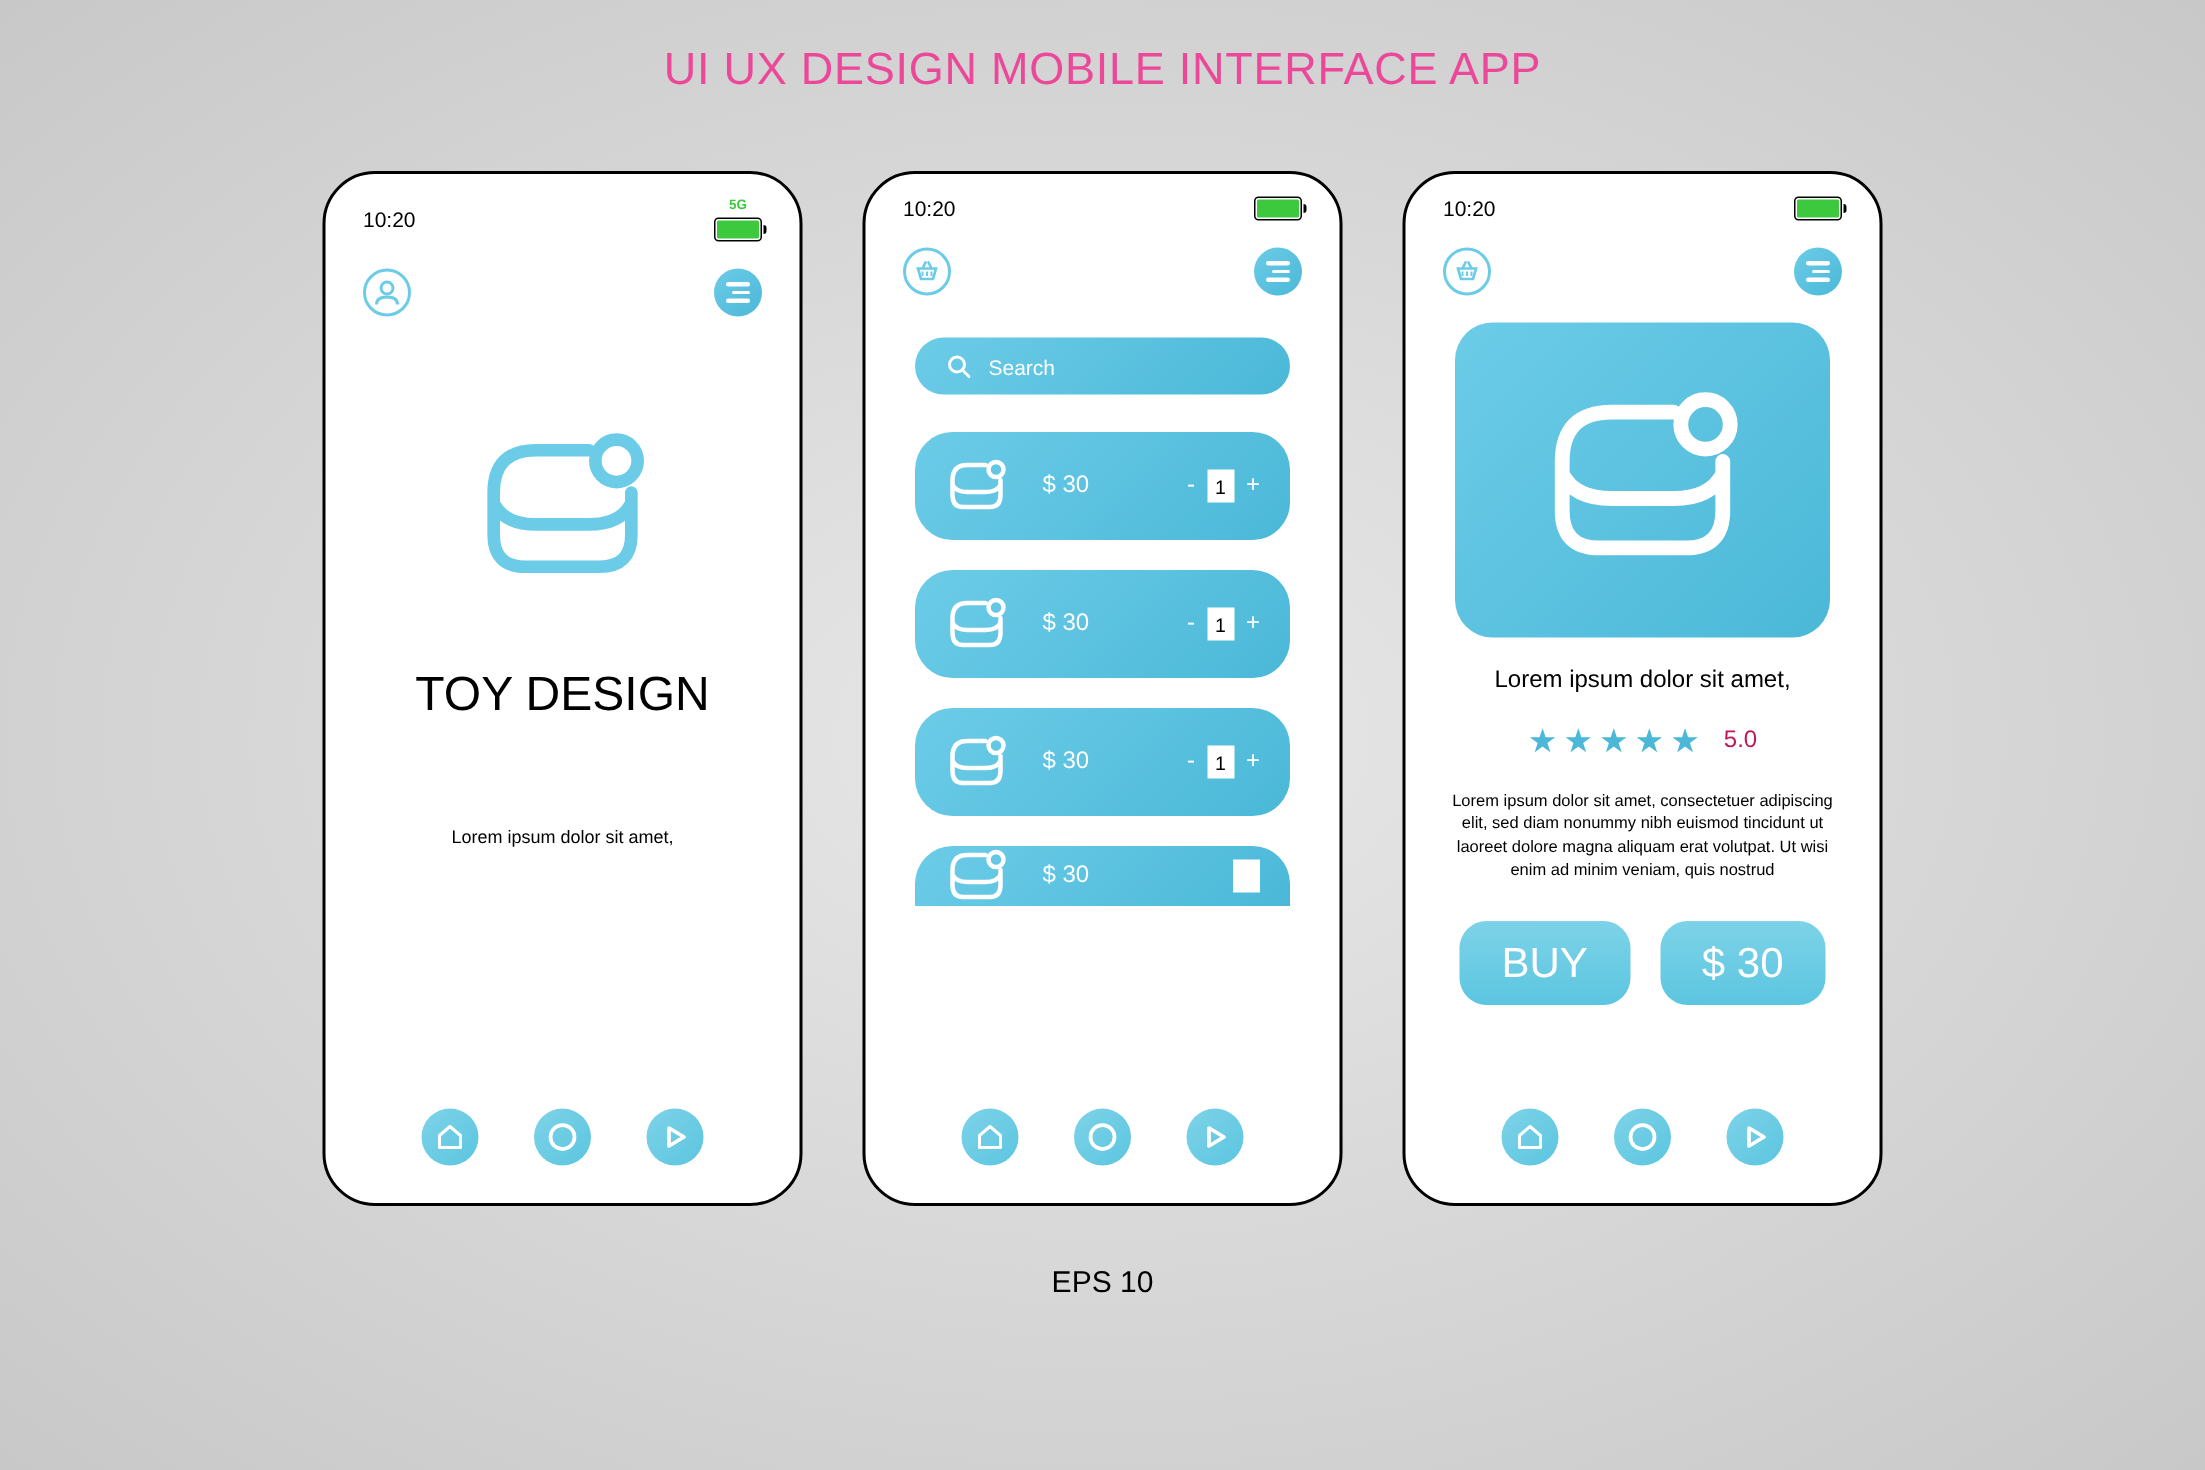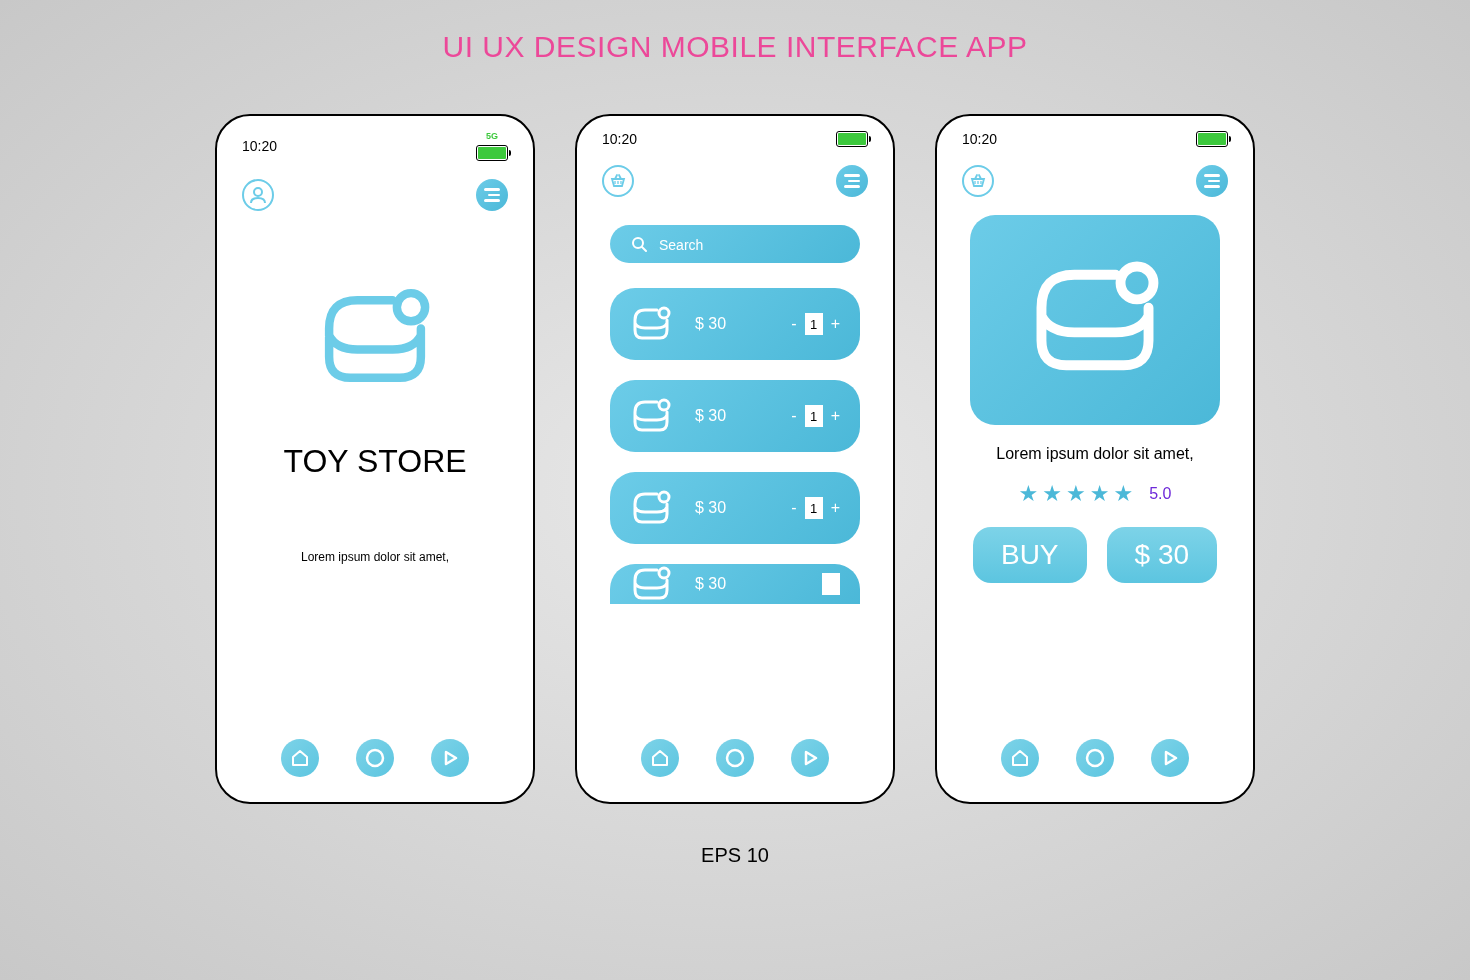--- a/index.html
+++ b/index.html
@@ -237,21 +237,21 @@
       margin-bottom: 18px;
     }
     .rating-row {
       display: flex;
       align-items: center;
       gap: 8px;
       margin-bottom: 20px;
     }
     .stars { display: flex; gap: 4px; }
     .star { color: #4BB8D8; font-size: 22px; }
-    .rating-num { font-size: 16px; color: #6d28d9; margin-left: 8px; }
+    .rating-num { font-size: 16px; color: #be185d; margin-left: 8px; }
     .description {
       font-size: 11px;
       color: #000;
       text-align: center;
       line-height: 1.4;
       padding: 0 10px;
       margin-bottom: 25px;
     }
     .action-row {
       display: flex;
@@ -337,21 +337,21 @@
             <span></span>
           </div>
       </div>
     </div>
     <div class="content">
       <div class="logo-large">
         <svg width="120" height="120" viewBox="0 0 85 85" style="color:#6CCCE8">
             <use href="#toy-logo"></use>
           </svg>
       </div>
-      <div class="store-title">TOY STORE</div>
+      <div class="store-title">TOY DESIGN</div>
       <div class="subtitle">Lorem ipsum dolor sit amet,</div>
     </div>
     <div class="bottom-nav">
       <div class="nav-btn">
           <svg width="22" height="22">
             <use href="#home-icon"></use>
           </svg>
         </div>
       <div class="nav-btn">
           <svg width="22" height="22">
@@ -491,20 +491,21 @@
       <div class="rating-row">
         <div class="stars">
           <span class="star">★</span>
           <span class="star">★</span>
           <span class="star">★</span>
           <span class="star">★</span>
           <span class="star">★</span>
         </div>
         <span class="rating-num">5.0</span>
       </div>
+      <div class="description">Lorem ipsum dolor sit amet, consectetuer adipiscing elit, sed diam nonummy nibh euismod tincidunt ut laoreet dolore magna aliquam erat volutpat. Ut wisi enim ad minim veniam, quis nostrud</div>
       <div class="action-row">
         <button class="action-btn">BUY</button>
         <button class="action-btn">$ 30</button>
       </div>
     </div>
     <div class="bottom-nav">
       <div class="nav-btn">
           <svg width="22" height="22">
             <use href="#home-icon"></use>
           </svg>

